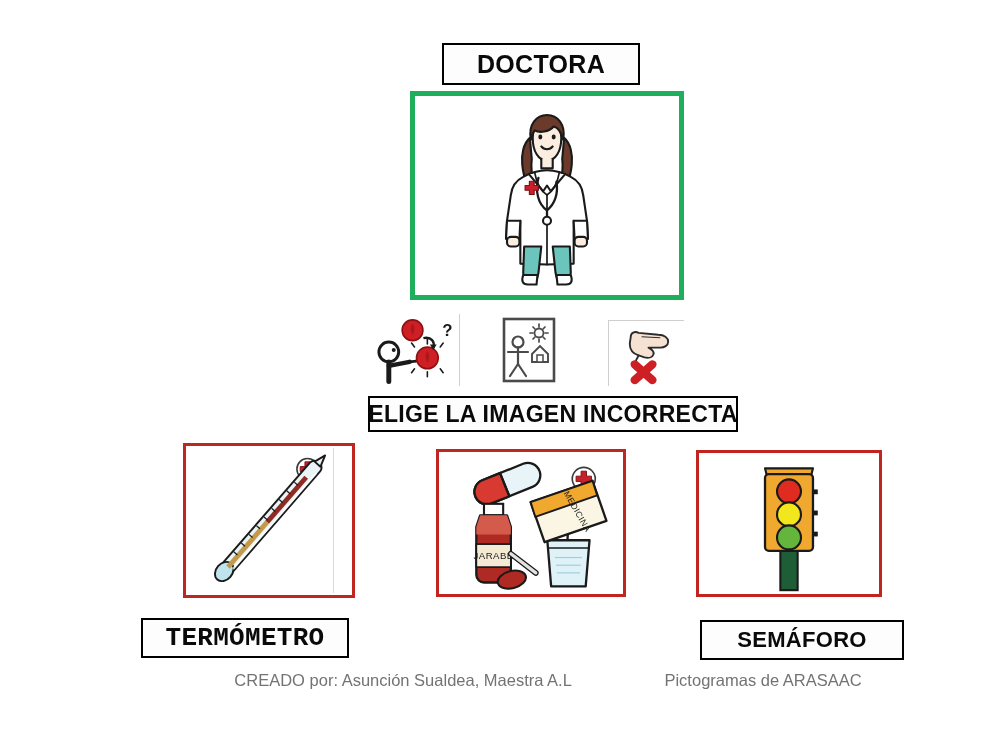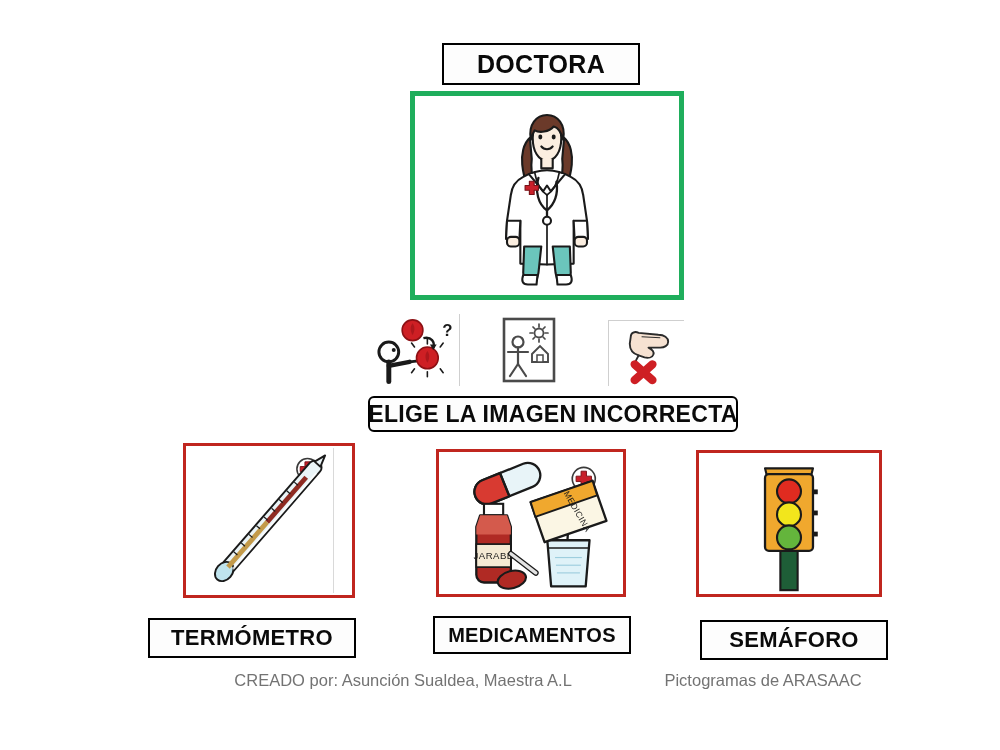--- a/index.html
+++ b/index.html
@@ -44,41 +44,41 @@
     height: 42px;
     font-size: 25px;
   }
 
   #instruction-banner {
     left: 320px;
     top: 396px;
     width: 370px;
     height: 36px;
     font-size: 23px;
-    border-radius: 6px;
   }
 
   #label-termometro {
-    left: 100px;
+    left: 93px;
     top: 618px;
     width: 208px;
     height: 40px;
-    font-size: 22px;
+    font-size: 26px;
+    font-family: Liberation Mono, monospace;
   }
   #label-medicamentos {
     left: 385px;
     top: 616px;
     width: 198px;
     height: 38px;
     font-size: 20px;
   }
   #label-semaforo {
     left: 652px;
     top: 620px;
-    width: 188px;
+    width: 204px;
     height: 40px;
     font-size: 22px;
   }
 
   
   #main-card {
     position: absolute;
     left: 362px;
     top: 91px;
     width: 274px;
@@ -418,21 +418,20 @@
         </g>
 
         <g transform="rotate(-14 130 62)">
           <path d="M98 44 L166 38 L170 82 L102 88 Z" fill="#FBF6E4" stroke="#1a1a1a" stroke-width="2.4" stroke-linejoin="round"></path>
           <path d="M98 44 L166 38 L167 54 L99 60 Z" fill="#F0A82E" stroke="#1a1a1a" stroke-width="2" stroke-linejoin="round"></path>
           <text x="140" y="66" font-family="Liberation Sans, sans-serif" font-size="9" text-anchor="middle" fill="#1a1a1a" letter-spacing="0.4" transform="rotate(74 140 66)">MEDICINA</text>
         </g>
       </svg>
     </span>
   </div>
-  <div class="label-box" id="label-medicamentos">MEDICAMENTOS</div>
 
   <div class="option-card" id="card-semaforo">
     <span>
       <svg class="fill" viewBox="0 0 186 147" xmlns="http://www.w3.org/2000/svg">
         <rect width="186" height="147" fill="#ffffff"></rect>
 
         <rect x="84" y="98" width="18" height="45" fill="#1E5E37" stroke="#1a1a1a" stroke-width="2.2"></rect>
 
         <path d="M68 16 L118 16 L116 24 L70 24 Z" fill="#F0A82E" stroke="#1a1a1a" stroke-width="2.2" stroke-linejoin="round"></path>
 

